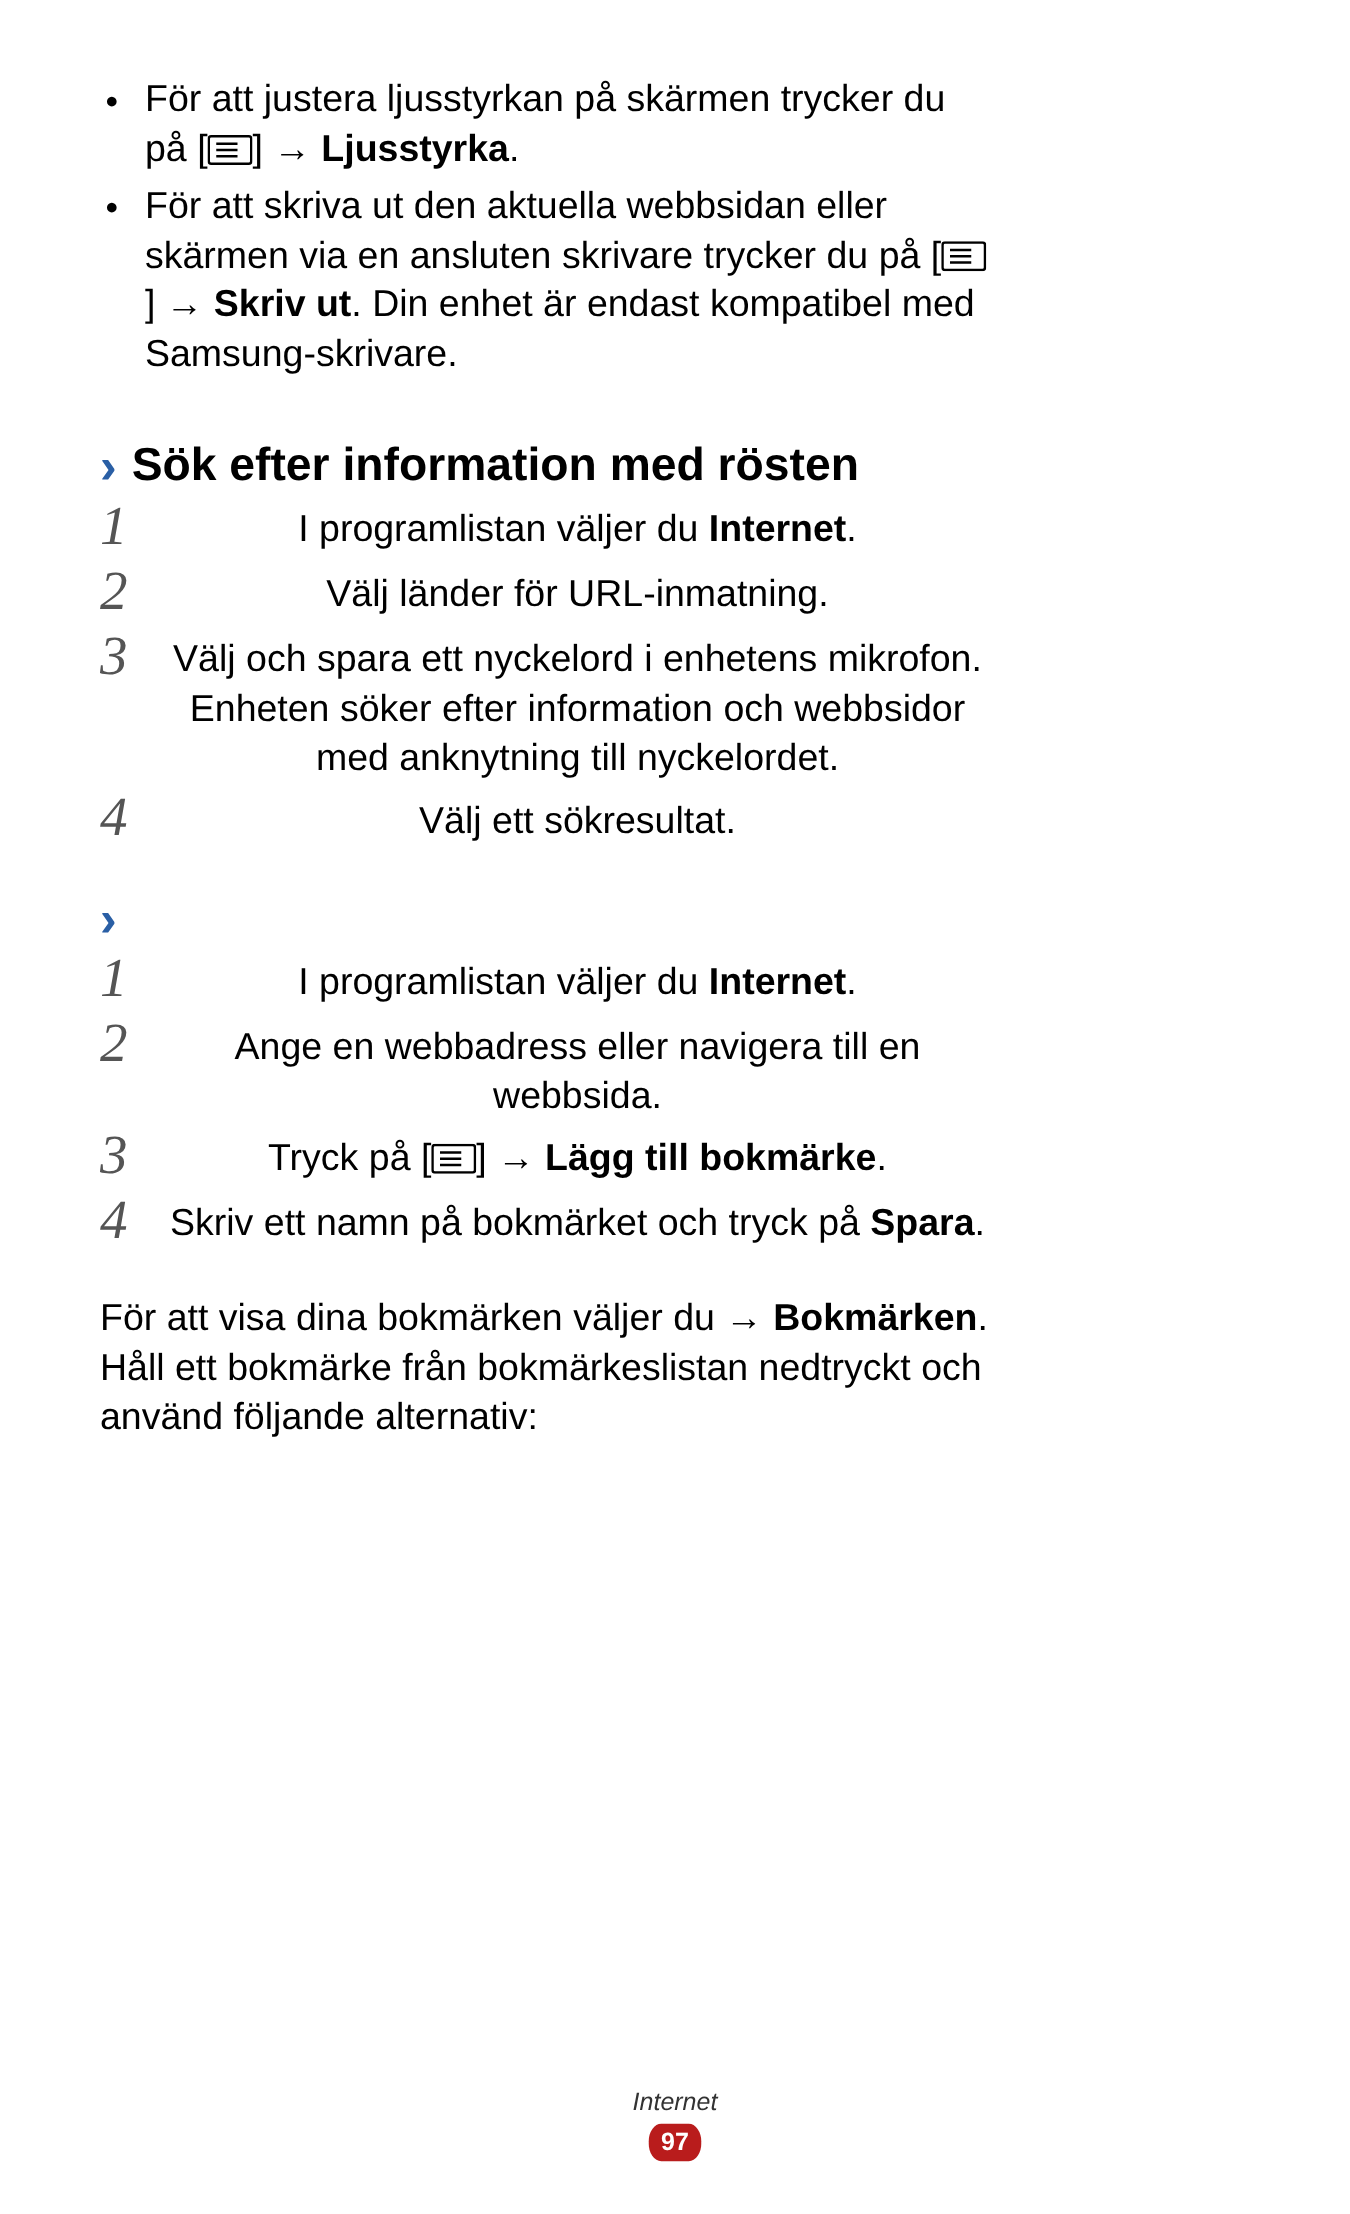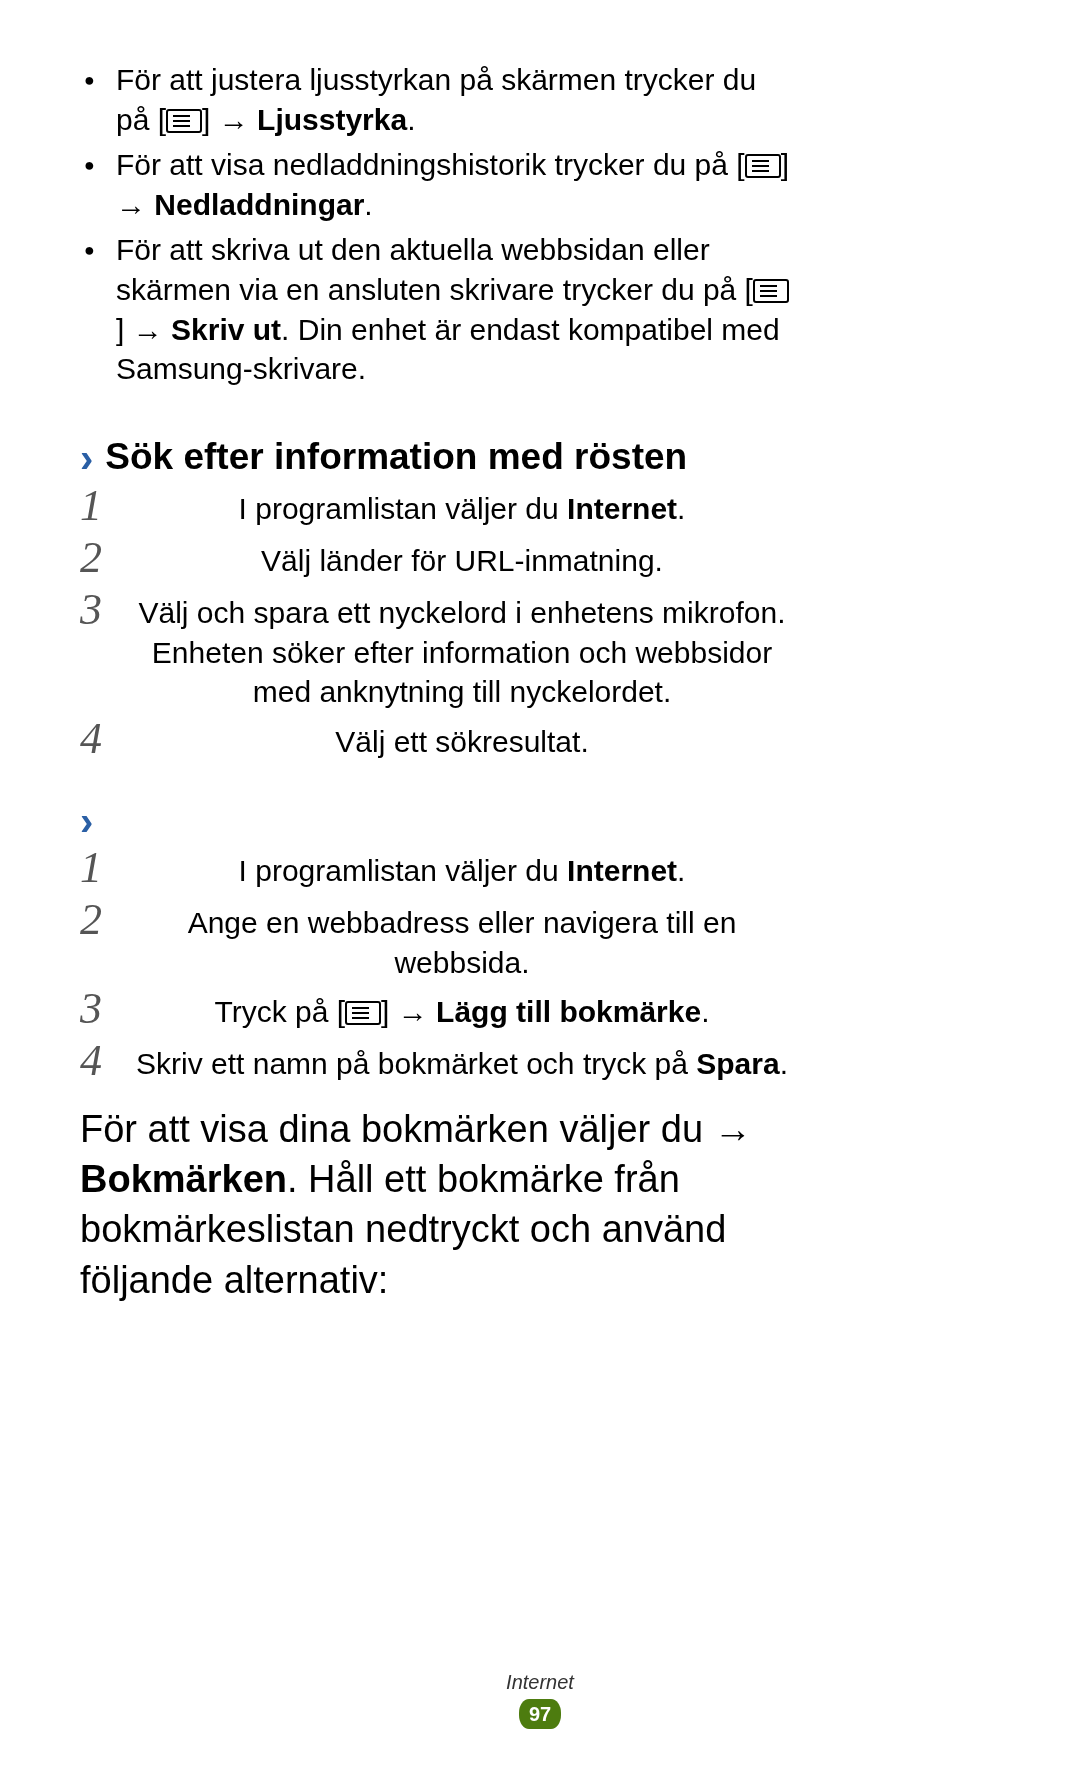--- a/index.html
+++ b/index.html
@@ -105,41 +105,41 @@
     position: absolute;
     left: 0;
     top: -10px;
     font-family: Georgia, "Times New Roman", serif;
     font-style: italic;
     font-size: 44px;
     color: #555;
   }
   .step-body { display: block; padding-top: 2px; text-align: center; }
   .para {
-    margin-top: 18px;
-    font-size: 38px;
+    margin-top: 34px;
+    font-size: 30px;
     line-height: 1.32;
   }
   .footer {
     position: absolute;
     left: 0;
     width: 1080px;
     bottom: 42px;
     text-align: center;
   }
   .footer-label {
     font-style: italic;
     font-size: 20px;
     color: #333;
   }
   .page-badge {
     margin: 5px auto 0 auto;
     width: 42px;
     height: 30px;
-    background: #4d7c0f;
+    background: #b91c1c;
     border-radius: 10px / 14px;
     color: #fff;
     font-size: 20px;
     line-height: 30px;
     font-weight: 600;
     position: relative;
   }
   .page-badge::before, .page-badge::after {
     content: "";
     position: absolute;
@@ -155,28 +155,20 @@
   <div class="content">
 
     <ul class="top-bullets">
       <li>
         <span>För att justera ljusstyrkan på skärmen trycker du på [</span><span class="menu-icon"><svg viewBox="0 0 36 24">
               <rect x="1" y="1" width="34" height="22" rx="2" fill="none" stroke="#000" stroke-width="2"></rect>
               <line x1="7" y1="7" x2="24" y2="7" stroke="#000" stroke-width="2"></line>
               <line x1="7" y1="12" x2="24" y2="12" stroke="#000" stroke-width="2"></line>
               <line x1="7" y1="17" x2="24" y2="17" stroke="#000" stroke-width="2"></line>
             </svg></span><span>] </span><span class="arrow">→</span><span> </span><span class="bold">Ljusstyrka</span><span>.</span>
-      </li>
-      <li>
-        <span>För att visa nedladdningshistorik trycker du på [</span><span class="menu-icon"><svg viewBox="0 0 36 24">
-              <rect x="1" y="1" width="34" height="22" rx="2" fill="none" stroke="#000" stroke-width="2"></rect>
-              <line x1="7" y1="7" x2="24" y2="7" stroke="#000" stroke-width="2"></line>
-              <line x1="7" y1="12" x2="24" y2="12" stroke="#000" stroke-width="2"></line>
-              <line x1="7" y1="17" x2="24" y2="17" stroke="#000" stroke-width="2"></line>
-            </svg></span><span>] </span><span class="arrow">→</span><span> </span><span class="bold">Nedladdningar</span><span>.</span>
       </li>
       <li>
         <span>För att skriva ut den aktuella webbsidan eller skärmen via en ansluten skrivare trycker du på [</span><span class="menu-icon"><svg viewBox="0 0 36 24">
               <rect x="1" y="1" width="34" height="22" rx="2" fill="none" stroke="#000" stroke-width="2"></rect>
               <line x1="7" y1="7" x2="24" y2="7" stroke="#000" stroke-width="2"></line>
               <line x1="7" y1="12" x2="24" y2="12" stroke="#000" stroke-width="2"></line>
               <line x1="7" y1="17" x2="24" y2="17" stroke="#000" stroke-width="2"></line>
             </svg></span><span>] </span><span class="arrow">→</span><span> </span><span class="bold">Skriv ut</span><span>. Din enhet är endast kompatibel med Samsung-skrivare.</span>
       </li>
     </ul>

